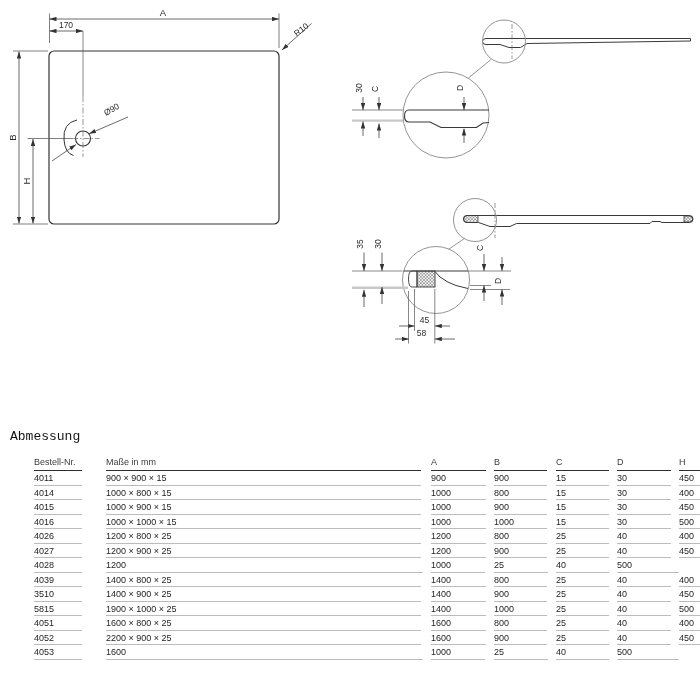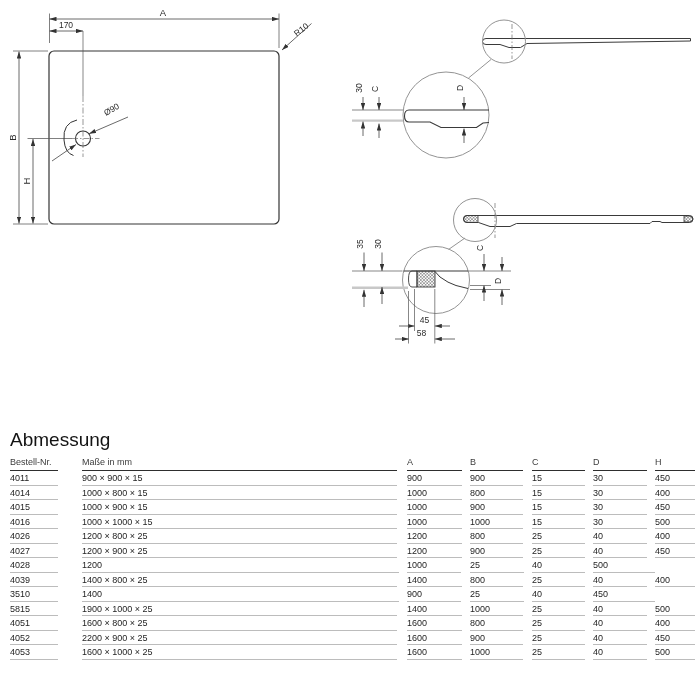--- a/index.html
+++ b/index.html
@@ -2,24 +2,24 @@
 <html><head>
 <meta charset="utf-8">
 <style>
   html,body{margin:0;padding:0;background:#fff;}
   .page{position:relative;width:700px;height:700px;background:#fff;overflow:hidden;
         font-family:"Liberation Sans",sans-serif;color:#222;}
   svg text{font-family:"Liberation Sans",sans-serif;fill:#2b2b2b;}
   .t9{font-size:9.5px;} .t8{font-size:8.5px;}
 
   .caption{position:absolute;left:356px;top:349px;font-size:9px;font-weight:700;color:#2e2e2e;letter-spacing:0;}
-  .tbl-title{position:absolute;left:10px;top:429px;font-size:19px;font-weight:400;color:#141414;margin:0;}
+  .tbl-title{position:absolute;left:10px;top:429px;font-size:13px;font-weight:400;color:#141414;margin:0;font-family:Liberation Mono, monospace;}
 
   .dim-table{position:absolute;left:10px;top:455px;width:685px;}
-  .trow{display:grid;grid-template-columns:72px 325px 63px 62px 61px 62px 40px;}
+  .trow{display:grid;grid-template-columns:72px 325px 63px 62px 61px 62px 40px;margin-left:24px;}
   .cell{font-size:9px;line-height:10px;padding:2px 0 1.5px;border-bottom:1px solid #bcbcbc;
         white-space:nowrap;color:#242424;}
   .thead .cell{border-bottom:1.5px solid #2e2e2e;padding:2px 0 3px;color:#3c3c3c;}
   .c0{margin-right:24px;} .c1{margin-right:10px;} .c2{margin-right:8px;}
   .c3{margin-right:9px;} .c4{margin-right:8px;} .c5{margin-right:8px;} .c6{margin-right:0;}
 </style>
 </head>
 <body>
 
 <div class="page">
@@ -206,20 +206,21 @@
           <div class="cell c0">4039</div>
           <div class="cell c1">1400 × 800 × 25</div>
           <div class="cell c2">1400</div>
           <div class="cell c3">800</div>
           <div class="cell c4">25</div>
           <div class="cell c5">40</div>
           <div class="cell c6">400</div>
         </div>
         <div class="trow">
           <div class="cell c0">3510</div>
+          <div class="cell c1">1400 × 900 × 25</div>
           <div class="cell c2">1400</div>
           <div class="cell c3">900</div>
           <div class="cell c4">25</div>
           <div class="cell c5">40</div>
           <div class="cell c6">450</div>
         </div>
         <div class="trow">
           <div class="cell c0">5815</div>
           <div class="cell c1">1900 × 1000 × 25</div>
           <div class="cell c2">1400</div>
@@ -241,21 +242,20 @@
           <div class="cell c0">4052</div>
           <div class="cell c1">2200 × 900 × 25</div>
           <div class="cell c2">1600</div>
           <div class="cell c3">900</div>
           <div class="cell c4">25</div>
           <div class="cell c5">40</div>
           <div class="cell c6">450</div>
         </div>
         <div class="trow">
           <div class="cell c0">4053</div>
-          <div class="cell c1">1600 × 1000 × 25</div>
           <div class="cell c2">1600</div>
           <div class="cell c3">1000</div>
           <div class="cell c4">25</div>
           <div class="cell c5">40</div>
           <div class="cell c6">500</div>
         </div>
       </div>
   </div>
 
 </div>

